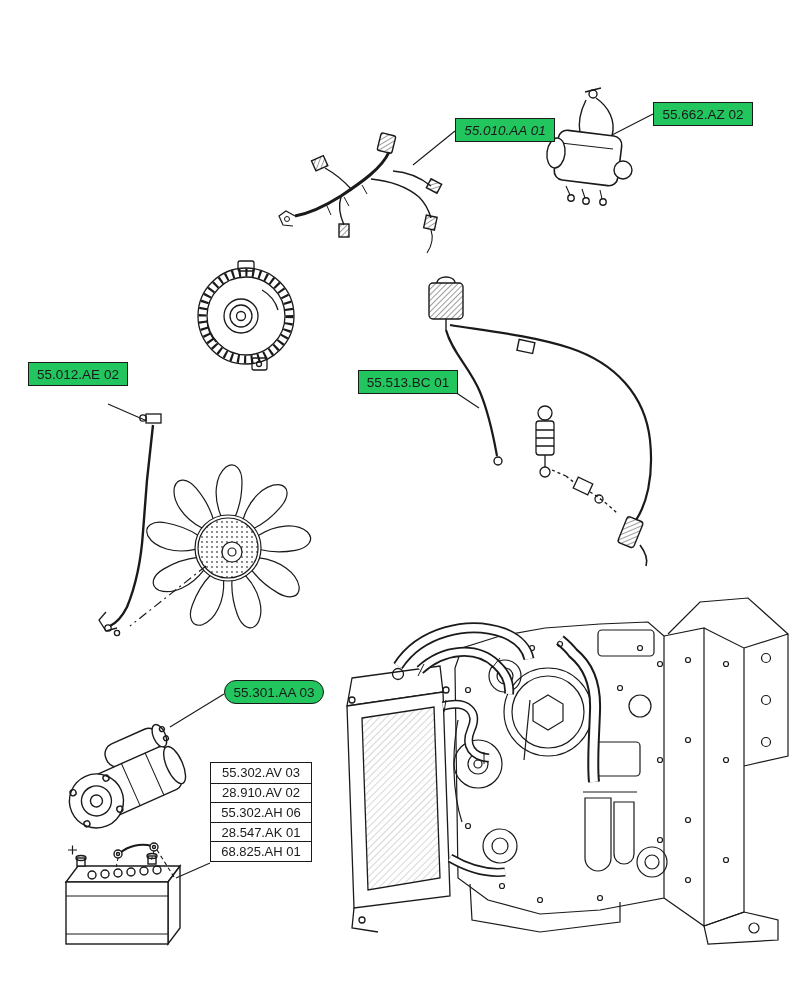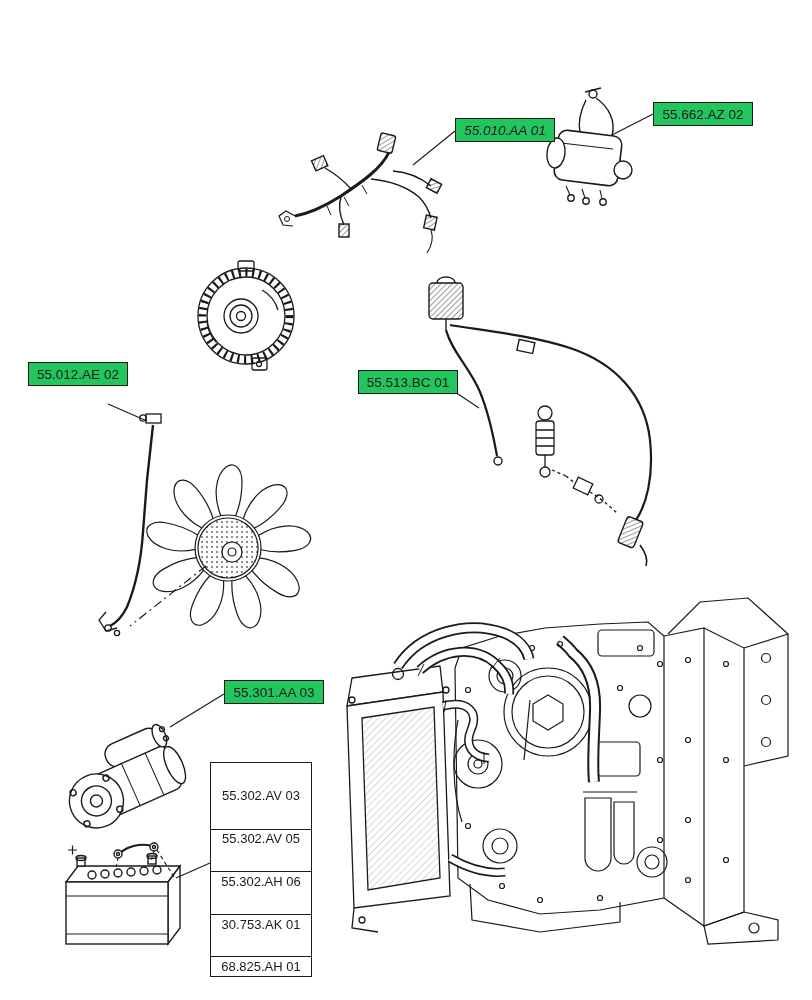--- a/index.html
+++ b/index.html
@@ -5,21 +5,21 @@
   html,body{margin:0;padding:0;background:#ffffff;}
   .canvas{position:relative;width:812px;height:1000px;background:#fff;overflow:hidden;
           font-family:"Liberation Sans",sans-serif;color:#1a1a1a;}
   .canvas svg{position:absolute;left:0;top:0;}
   .part-label{position:absolute;box-sizing:border-box;height:24px;min-width:100px;
       border:1.4px solid #1a1a1a;background:#22c55e;display:flex;align-items:center;
       justify-content:center;font-size:13.5px;padding:0 6px;white-space:nowrap;z-index:2;}
   .label-stack{position:absolute;box-sizing:border-box;border:1.4px solid #1a1a1a;
       background:#fff;z-index:2;width:102px;}
   .stack-row{box-sizing:border-box;height:19.6px;display:flex;align-items:center;
-      justify-content:center;font-size:13px;border-top:1.2px solid #1a1a1a;white-space:nowrap;margin-top:23px;}
+      justify-content:center;font-size:13px;border-top:1.2px solid #1a1a1a;white-space:nowrap;}
   .stack-row:first-child{border-top:none;}
 </style>
 </head>
 <body>
 
 <div class="canvas">
 
 <svg width="812" height="1000" viewBox="0 0 812 1000">
   <defs>
     <pattern id="hatchfine" width="5" height="5" patternUnits="userSpaceOnUse" patternTransform="rotate(45)">
@@ -264,23 +264,23 @@
 </svg>
 
 <div class="part-label" style="left:455px;top:118px;font-style:italic;">55.010.AA 01</div>
 
 <div class="part-label" style="left:653px;top:102px;">55.662.AZ 02</div>
 
 <div class="part-label" style="left:28px;top:362px;">55.012.AE 02</div>
 
 <div class="part-label" style="left:338px;top:370px;margin-left:20px;">55.513.BC 01</div>
 
-<div class="part-label" style="left:224px;top:680px;">55.301.AA 03</div>
+<div class="part-label" style="left:224px;top:680px;border-radius:12px;">55.301.AA 03</div>
 
 <div class="label-stack" style="left:210px;top:762px;">
   <div class="stack-row">55.302.AV 03</div>
-  <div class="stack-row">55.302.AV 05</div>
+  <div class="stack-row">28.910.AV 02</div>
   <div class="stack-row">55.302.AH 06</div>
-  <div class="stack-row">30.753.AK 01</div>
+  <div class="stack-row">28.547.AK 01</div>
   <div class="stack-row">68.825.AH 01</div>
 </div>
 
 </div>
 
 </body></html>

